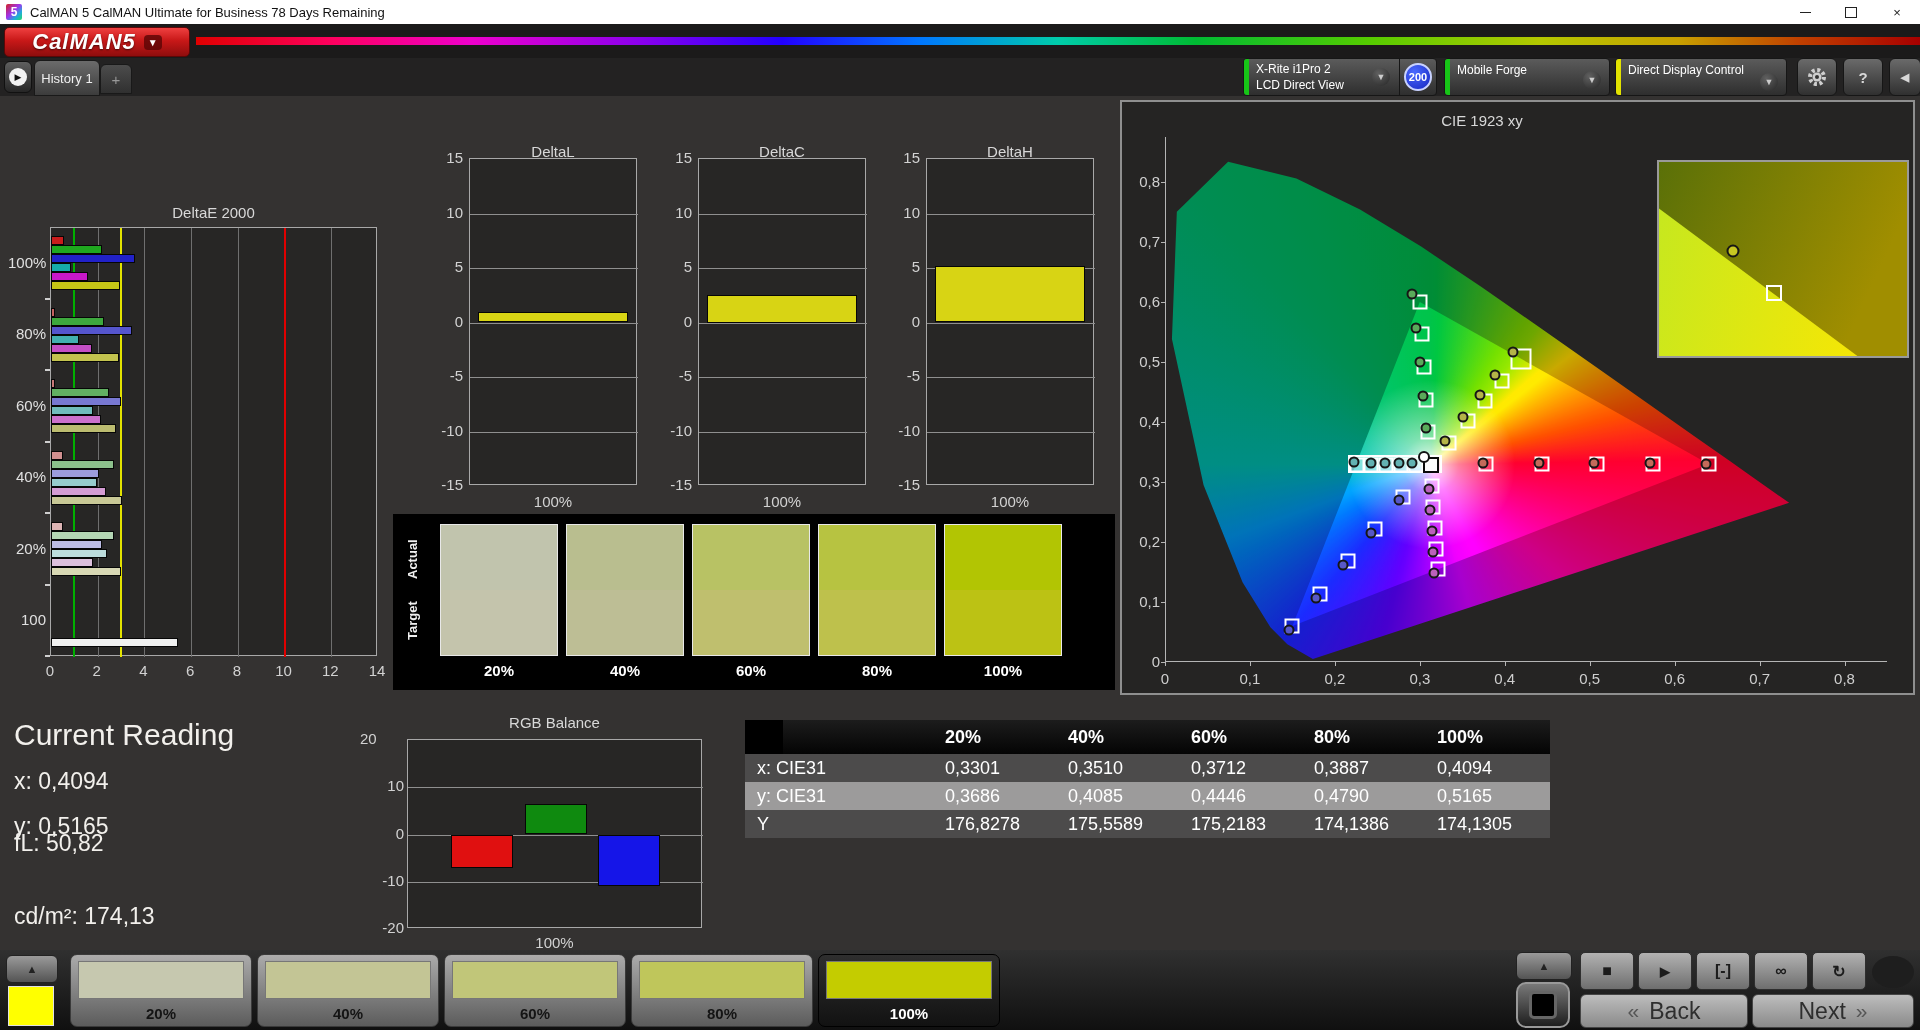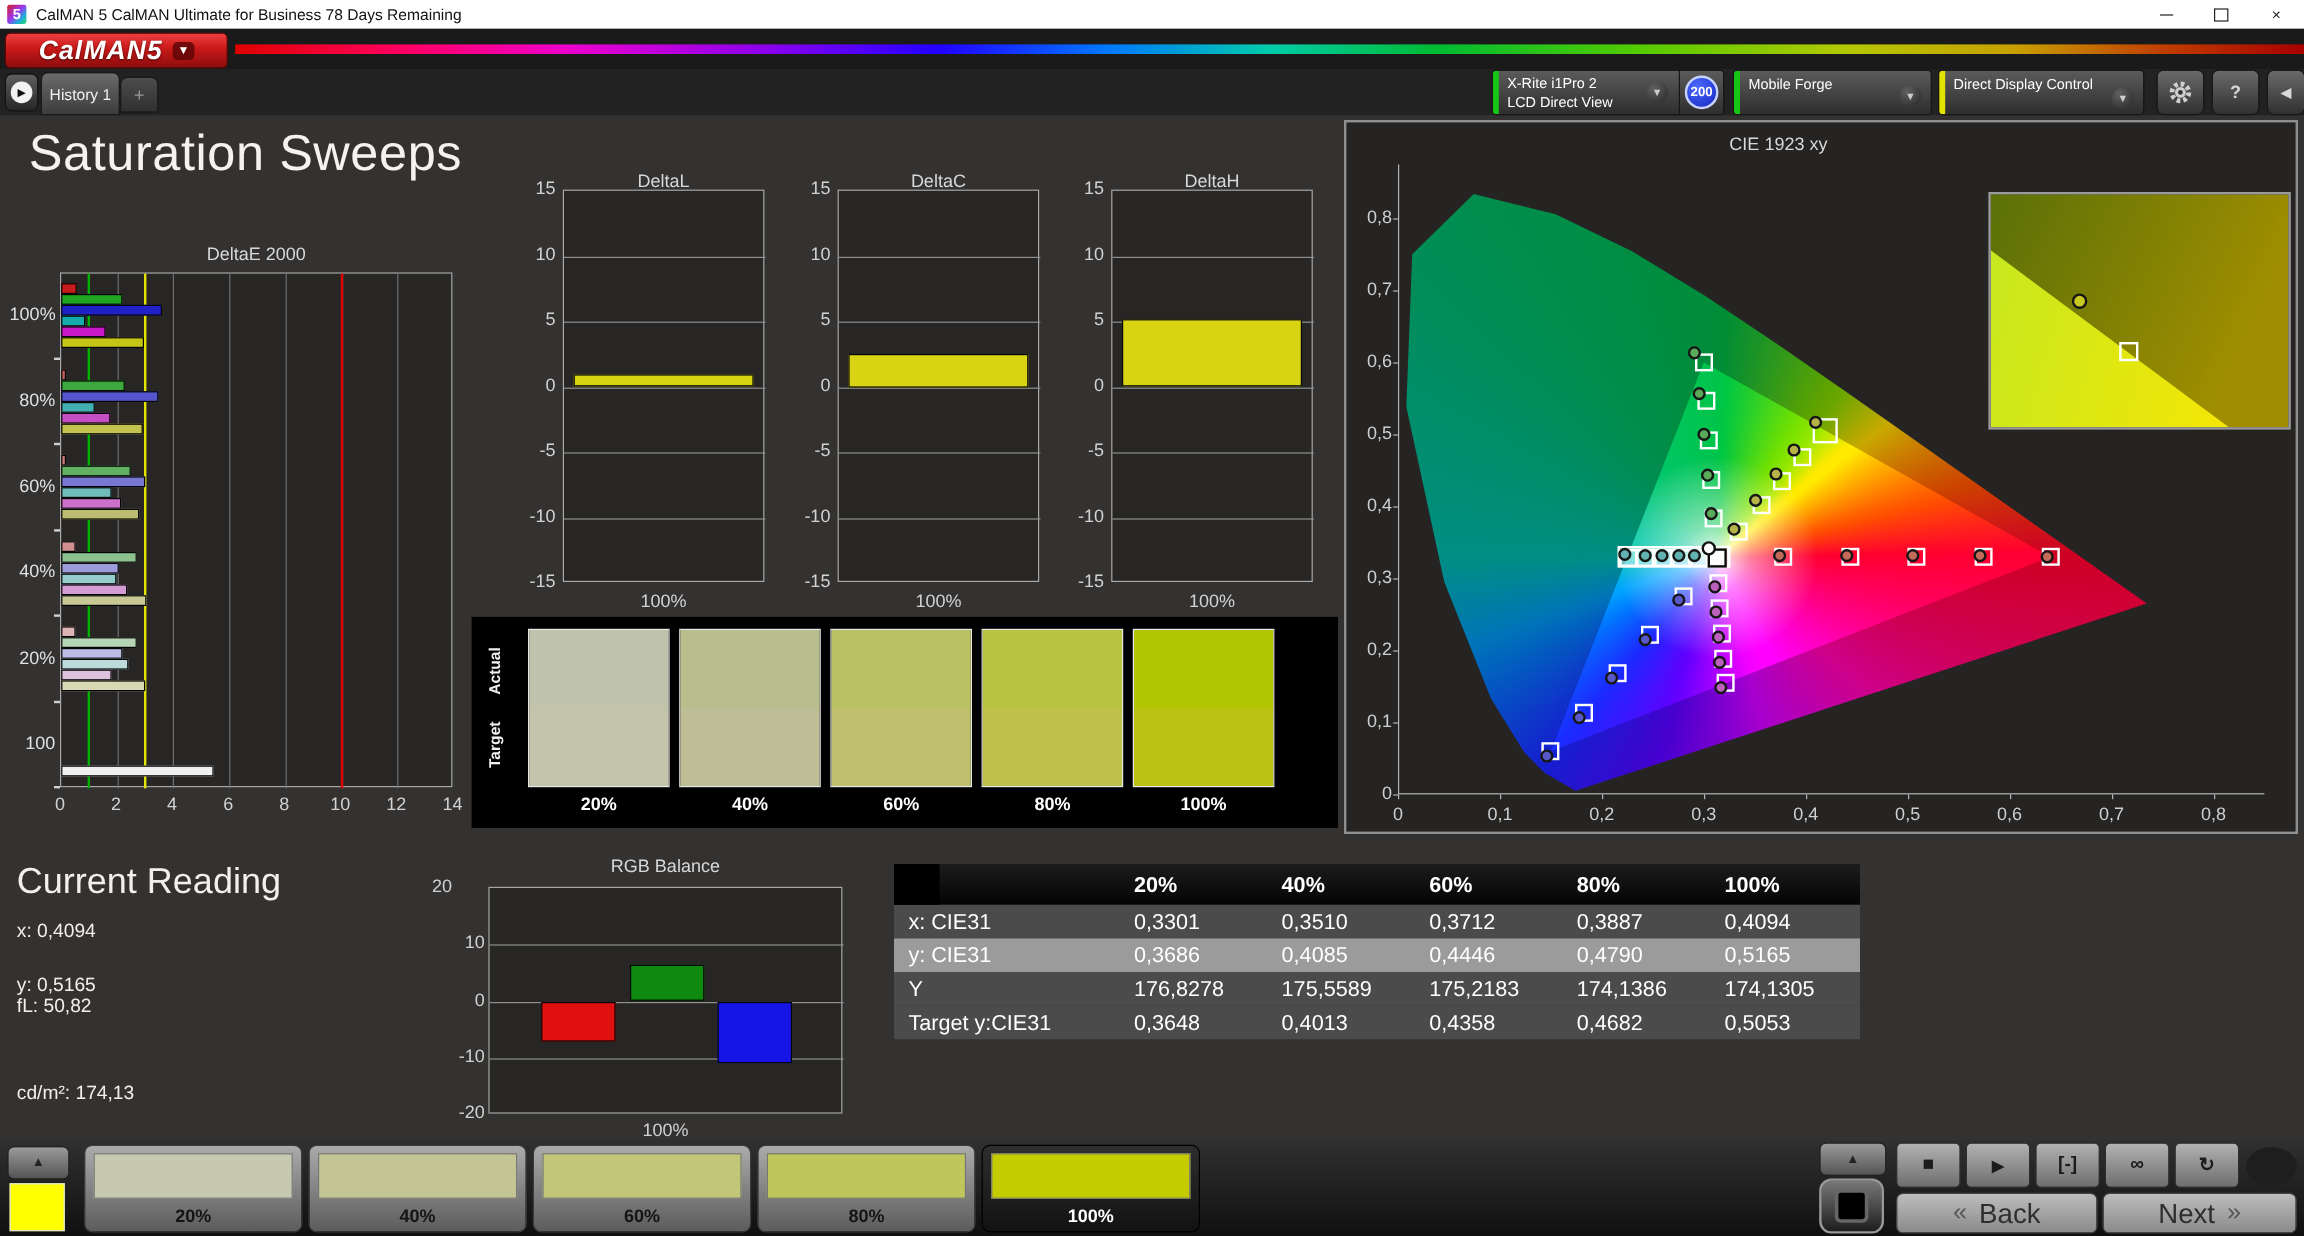--- a/index.html
+++ b/index.html
@@ -55,21 +55,21 @@
     background:radial-gradient(circle at 35% 30%,#4a6aff,#1626c0);
     border:2px solid #c8d2ff;box-sizing:border-box;
     color:#fff;font-size:11px;font-weight:bold;display:flex;align-items:center;justify-content:center;}
   .tool-btn{position:absolute;top:0;width:38px;height:36px;border-radius:6px;border:1px solid #161616;
     background:linear-gradient(180deg,#6a6a6a,#303030);color:#d8d8d8;
     display:flex;align-items:center;justify-content:center;font-size:15px;font-weight:bold;}
 
   
   .h1{position:absolute;left:24px;top:104px;font-size:42px;color:#f5f3ef;letter-spacing:.5px;}
   .h2{position:absolute;left:14px;top:718px;font-size:30px;color:#f2f0ec;}
-  .reading-line{position:absolute;left:14px;font-size:16px;color:#f2f0ec;}
+  .reading-line{position:absolute;left:14px;font-size:23px;color:#f2f0ec;}
 
   
   .chart{position:absolute;}
   .plot{position:absolute;background:#272625;border:1px solid #a8a8a8;box-sizing:border-box;}
   .c-title{position:absolute;text-align:center;font-size:15px;color:#d8d8d8;}
   .gridv{position:absolute;width:1px;background:#6f6f6f;}
   .gridh{position:absolute;height:1px;background:#8f8f8f;}
   .refline{position:absolute;width:2px;}
   .hbar{position:absolute;height:9px;border:1px solid #060606;box-sizing:border-box;
     background-image:linear-gradient(180deg,rgba(255,255,255,.45),rgba(0,0,0,.28));}
@@ -215,21 +215,20 @@
       </svg>
     </div>
     <div class="tool-btn" style="left:1843px;">
         <span>?</span>
       </div>
     <div class="tool-btn" style="left:1889px;width:30px;">
         <span style="font-size:11px;">◀</span>
       </div>
   </div>
 
-  <div class="h1">Saturation Sweeps</div>
 
   <div class="chart" id="chart-deltae" style="left:8px;top:202px;width:386px;height:488px;">
       <div class="c-title" style="left: 42px; top: 2px; width: 327px;">DeltaE 2000</div>
       <div class="plot" style="left: 42px; top: 25px; width: 327px; height: 429px;">
         <div class="gridv" style="left: 46.7143px; top: 0px; height: 429px;"></div>
         <div class="gridv" style="left: 93.4286px; top: 0px; height: 429px;"></div>
         <div class="gridv" style="left: 140.143px; top: 0px; height: 429px;"></div>
         <div class="gridv" style="left: 186.857px; top: 0px; height: 429px;"></div>
         <div class="gridv" style="left: 233.571px; top: 0px; height: 429px;"></div>
         <div class="gridv" style="left: 280.286px; top: 0px; height: 429px;"></div>
@@ -546,28 +545,20 @@
         <div class="t-val">0,5165</div>
       </div>
       <div class="t-row row-dark">
         <div class="t-lab">Y</div>
         <div class="t-val">176,8278</div>
         <div class="t-val">175,5589</div>
         <div class="t-val">175,2183</div>
         <div class="t-val">174,1386</div>
         <div class="t-val">174,1305</div>
       </div>
-      <div class="t-row row-dark">
-        <div class="t-lab">Target y:CIE31</div>
-        <div class="t-val">0,3648</div>
-        <div class="t-val">0,4013</div>
-        <div class="t-val">0,4358</div>
-        <div class="t-val">0,4682</div>
-        <div class="t-val">0,5053</div>
-      </div>
     </div>
 
   <div class="bottombar">
     <div class="collapse-btn" style="left:6px;top:5px;width:50px;height:26px;">
         <span>▲</span>
       </div>
     <div class="cur-swatch" id="current-swatch" style="background: rgb(255, 255, 0);"></div>
     <div id="patterns-row">
         <div class="pattern-btn" style="left: 70px;">
           <div class="pattern-swatch" style="background: rgb(198, 200, 175);"></div>

